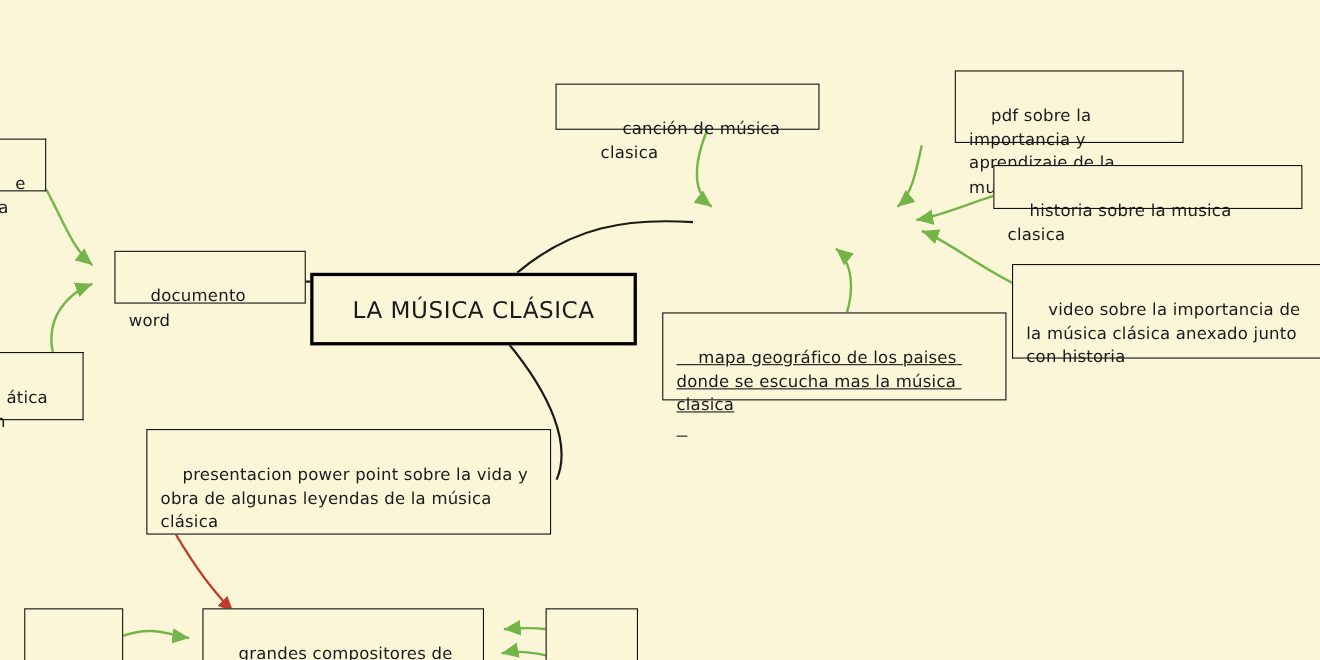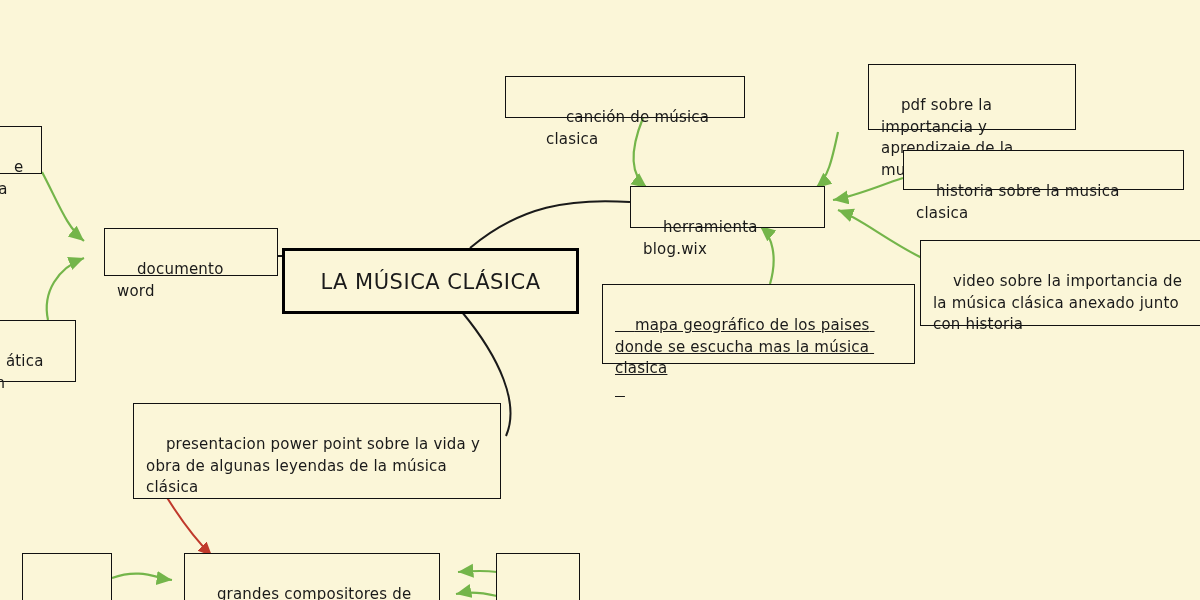--- a/index.html
+++ b/index.html
@@ -95,23 +95,20 @@
   </div>
 
   <div class="node" style="left:868px; top:64px; width:208px; height:66px;">
     <span>pdf sobre la importancia y aprendizaje de la musica</span>
   </div>
 
   <div class="node" style="left:903px; top:150px; width:281px; height:40px;">
     <span>historia sobre la musica clasica</span>
   </div>
 
-  <div class="node" style="left:630px; top:186px; width:195px; height:42px;">
-    <span>herramienta blog.wix</span>
-  </div>
 
   <div class="node clipped-right" style="left:920px; top:240px; width:290px; height:86px;">
     <span>video sobre la importancia de la música clásica anexado junto con historia</span>
   </div>
 
   <div class="node" style="left:602px; top:284px; width:313px; height:80px;text-decoration:underline;">
     <span>mapa geográfico de los paises donde se escucha mas la música clasica</span>
   </div>
 
   <div class="node" style="left:104px; top:228px; width:174px; height:48px;">
@@ -119,21 +116,21 @@
   </div>
 
   <div class="node clipped-left" style="left:-18px; top:126px; width:60px; height:48px;">
     <span>e la</span>
   </div>
 
   <div class="node clipped-left" style="left:-26px; top:320px; width:102px; height:62px;">
     <span>ática en</span>
   </div>
 
-  <div class="node" style="left:133px; top:390px; width:368px; height:96px;margin-top:13px;">
+  <div class="node" style="left:133px; top:390px; width:368px; height:96px;">
     <span>presentacion power point sobre la vida y obra de algunas leyendas de la música clásica</span>
   </div>
 
   <div class="node" style="left:184px; top:553px; width:256px; height:60px;">
     <span>grandes compositores de la música clásica</span>
   </div>
 
   <div class="node" style="left:22px; top:553px; width:90px; height:50px;">
     
   </div>

